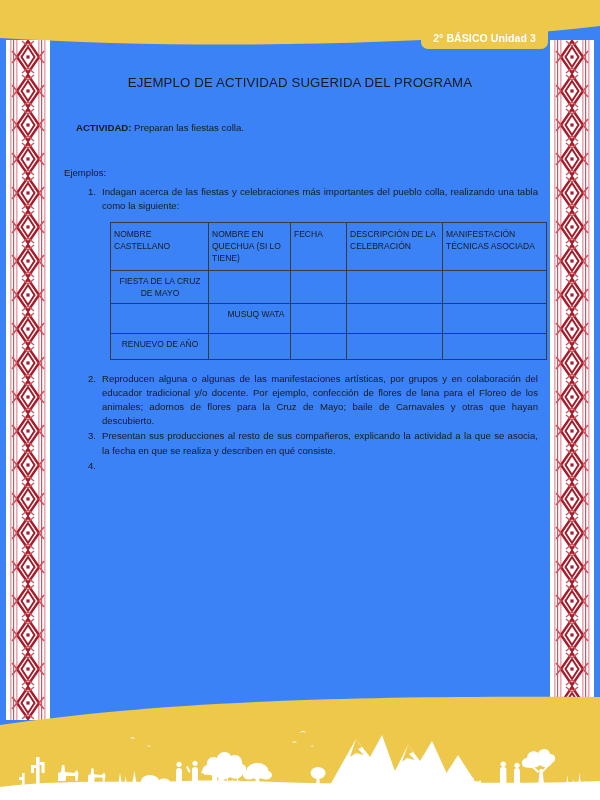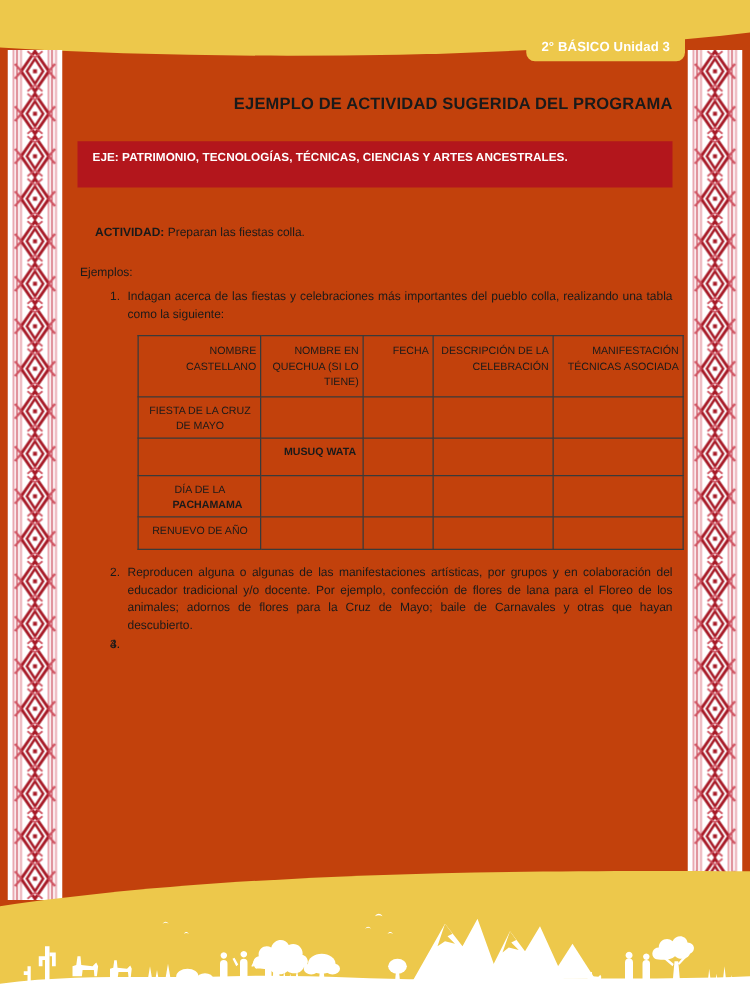--- a/index.html
+++ b/index.html
@@ -9,21 +9,21 @@
     height: 800px;
     overflow: hidden;
     background: #ffffff;
     font-family: "Liberation Sans", sans-serif;
   }
 
   #page {
     position: relative;
     width: 600px;
     height: 800px;
-    background: #c2410c;
+    background: #3b82f6;
   }
 
   
   .top-band {
     position: absolute;
     top: 0; left: 0;
     width: 600px;
     height: 58px;
     overflow: hidden;
     z-index: 2;
@@ -61,23 +61,23 @@
   
   .content {
     position: absolute;
     top: 60px;
     left: 62px;
     width: 476px;
     z-index: 1;
   }
 
   .doc-title {
-    text-align: right;
+    text-align: center;
     font-size: 13.2px;
-    font-weight: bold;
+    font-weight: normal;
     color: #1a1a1a;
     letter-spacing: .15px;
     margin: 14px 0 0 0;
     line-height: 1.3;
   }
 
   .eje-banner {
     margin: 22px 0 0 0;
     background: #B3161C;
     color: #ffffff;
@@ -90,21 +90,21 @@
 
   .activity-line {
     margin: 30px 0 0 14px;
     font-size: 9.6px;
     color: #1a1a1a;
     line-height: 1.4;
   }
   .activity-line .lbl { font-weight: bold; }
 
   .ejemplos-label {
-    margin: 20px 0 0 2px;
+    margin: 32px 0 0 2px;
     font-size: 9.6px;
     color: #1a1a1a;
   }
 
   
   ol.steps {
     margin: 7px 0 0 0;
     padding: 0;
     list-style: none;
   }
@@ -136,31 +136,31 @@
   .fiestas-table th,
   .fiestas-table td {
     border: 1px solid #3a3a3a;
     font-size: 8.5px;
     color: #1a1a1a;
     vertical-align: top;
     line-height: 1.42;
     font-weight: normal;
   }
   .fiestas-table th {
-    text-align: right;
+    text-align: left;
     padding: 5px 3px 6px 3px;
     margin-top: 47px;
   }
   .fiestas-table td {
     text-align: center;
     padding: 4px 4px 4px 5px;
     height: 26px;
   }
   .fiestas-table td.tall { height: 30px; }
-  .fiestas-table b { font-weight: bold; padding-left: 12px; }
+  .fiestas-table b { font-weight: normal; padding-left: 12px; }
 
   
   .col-1 { width: 98px; }
   .col-2 { width: 82px; }
   .col-3 { width: 56px; }
   .col-4 { width: 96px; }
   .col-5 { width: 104px; }
 
   
   .bottom-band {
@@ -235,21 +235,20 @@
         </pattern>
       </defs>
       <rect x="0" y="0" width="44" height="680" fill="url(#weaveR)"></rect>
     </svg>
   </div>
 
   <div class="content">
 
     <h1 class="doc-title">EJEMPLO DE ACTIVIDAD SUGERIDA DEL PROGRAMA</h1>
 
-    <div class="eje-banner">EJE: PATRIMONIO, TECNOLOGÍAS, TÉCNICAS, CIENCIAS Y ARTES ANCESTRALES.</div>
 
     <p class="activity-line">
       <span class="lbl">ACTIVIDAD:</span>
       <span>Preparan las fiestas colla.</span>
     </p>
 
     <p class="ejemplos-label">Ejemplos:</p>
 
     <ol class="steps">
       <li>
@@ -284,43 +283,37 @@
           <td class="tall"></td>
         </tr>
         <tr>
           <td class="tall"></td>
           <td class="tall"><b>MUSUQ WATA</b></td>
           <td class="tall"></td>
           <td class="tall"></td>
           <td class="tall"></td>
         </tr>
         <tr>
-          <td><span>DÍA DE LA </span><b>PACHAMAMA</b></td>
-          <td></td>
-          <td></td>
-          <td></td>
-          <td></td>
-        </tr>
-        <tr>
           <td><span>RENUEVO DE AÑO</span></td>
           <td></td>
           <td></td>
           <td></td>
           <td></td>
         </tr>
       </tbody>
     </table>
 
     <ol class="steps" style="margin-top:12px;">
       <li class="step-gap">
         <span class="num">2.</span>
         <span>Reproducen alguna o algunas de las manifestaciones artísticas, por grupos y en colaboración del educador tradicional y/o docente. Por ejemplo, confección de flores de lana para el Floreo de los animales; adornos de flores para la Cruz de Mayo; baile de Carnavales y otras que hayan descubierto.</span>
       </li>
       <li>
         <span class="num">3.</span>
+        <span>Presentan sus producciones al resto de sus compañeros, explicando la actividad a la que se asocia, la fecha en que se realiza y describen en qué consiste.</span>
       </li>
       <li>
         <span class="num">4.</span>
       </li>
     </ol>
 
   </div>
 
   <div class="bottom-band">
     <svg width="600" height="105" viewBox="0 0 600 105" xmlns="http://www.w3.org/2000/svg">

